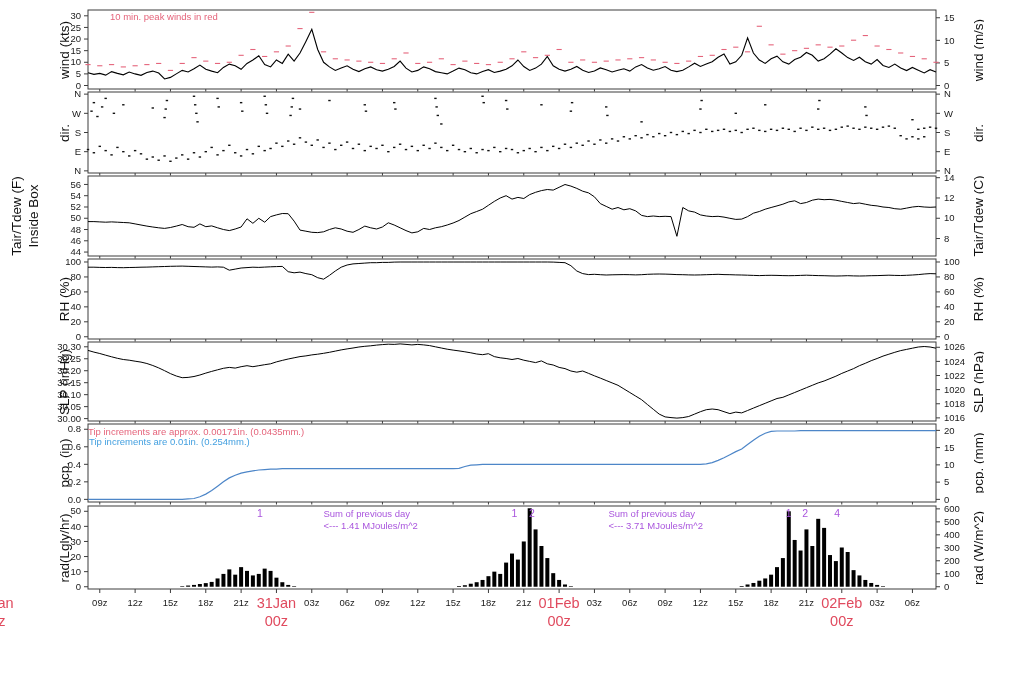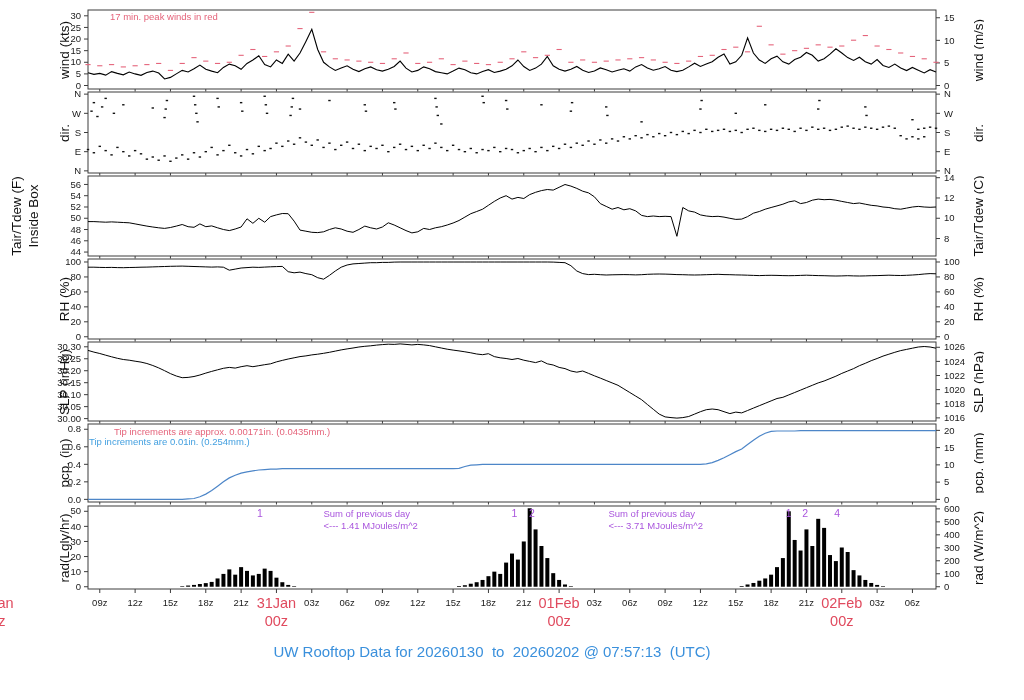--- a/index.html
+++ b/index.html
@@ -761,26 +761,25 @@
         <text x="-6.222222222222214" y="626" class="daylab" text-anchor="middle" fill="#e04a5e">00z</text>
         <text x="276.44444444444446" y="608" class="daylab" text-anchor="middle" fill="#e04a5e">31Jan</text>
         <text x="276.44444444444446" y="626" class="daylab" text-anchor="middle" fill="#e04a5e">00z</text>
         <text x="559.1111111111111" y="608" class="daylab" text-anchor="middle" fill="#e04a5e">01Feb</text>
         <text x="559.1111111111111" y="626" class="daylab" text-anchor="middle" fill="#e04a5e">00z</text>
         <text x="841.7777777777777" y="608" class="daylab" text-anchor="middle" fill="#e04a5e">02Feb</text>
         <text x="841.7777777777777" y="626" class="daylab" text-anchor="middle" fill="#e04a5e">00z</text>
       </g>
     </svg>
 
-  <div class="note" id="wind-note" style="left: 110px; top: 12px; color: rgb(229, 100, 123);">17 min. peak winds in red</div>
+  <div class="note" id="wind-note" style="left: 110px; top: 12px; color: rgb(229, 100, 123);">10 min. peak winds in red</div>
 
-  <div class="note" id="pcp-note-red" style="left: 114px; top: 427px; color: rgb(229, 100, 123);">Tip increments are approx. 0.00171in. (0.0435mm.)</div>
+  <div class="note" id="pcp-note-red" style="left: 88px; top: 427px; color: rgb(229, 100, 123);">Tip increments are approx. 0.00171in. (0.0435mm.)</div>
   <div class="note" id="pcp-note-blue" style="left: 89px; top: 437px; color: rgb(68, 160, 224);">Tip increments are 0.01in. (0.254mm.)</div>
 
-  <div id="main-title" style="color: rgb(58, 144, 220);">UW Rooftop Data for 20260130  to  20260202 @ 07:57:13  (UTC)</div>
 <div class="axis-title" style="left: 64px; top: 49.5px;">wind (kts)</div>
     <div class="axis-title" style="left: 978px; top: 49.5px;">wind (m/s)</div>
     <div class="axis-title" style="left: 64px; top: 132.5px;">dir.</div>
     <div class="axis-title" style="left: 978px; top: 132.5px;">dir.</div>
     <div class="axis-title" style="left: 16px; top: 216px;">Tair/Tdew (F)</div>
     <div class="axis-title" style="left: 33px; top: 216px;">Inside Box</div>
     <div class="axis-title" style="left: 978px; top: 216px;">Tair/Tdew (C)</div>
     <div class="axis-title" style="left: 64px; top: 299px;">RH (%)</div>
     <div class="axis-title" style="left: 978px; top: 299px;">RH (%)</div>
     <div class="axis-title" style="left: 64px; top: 381.5px;">SLP (inHg)</div>

